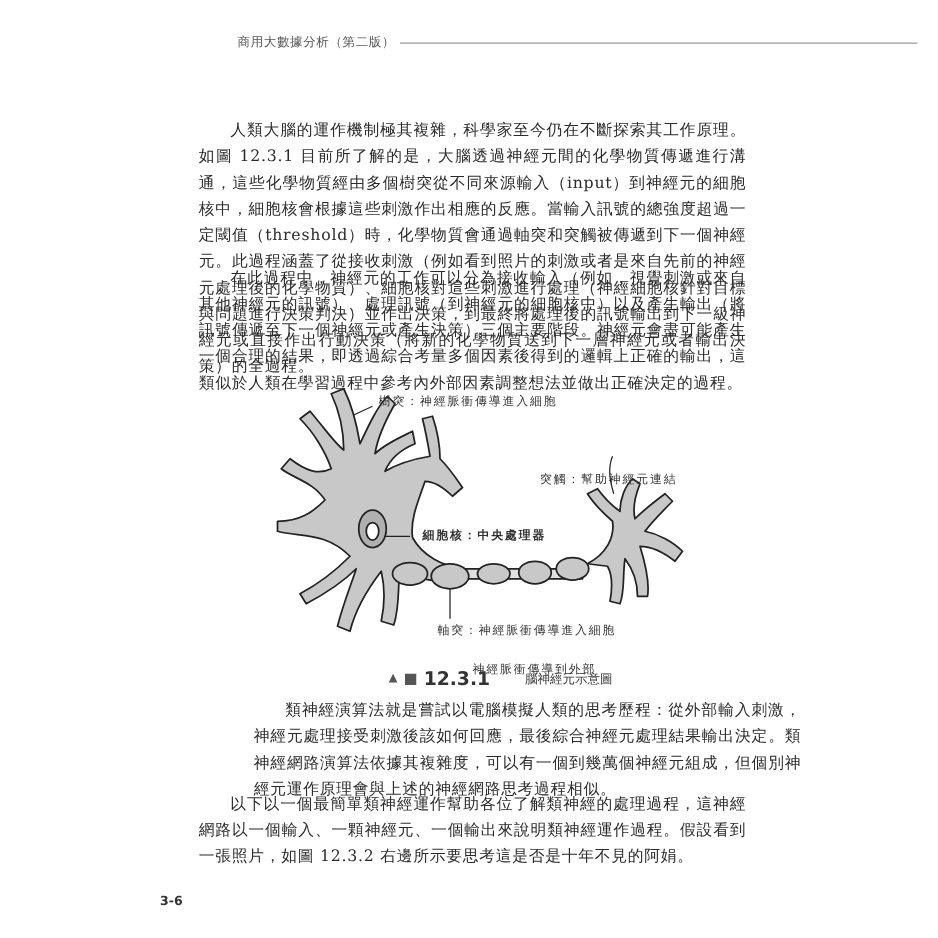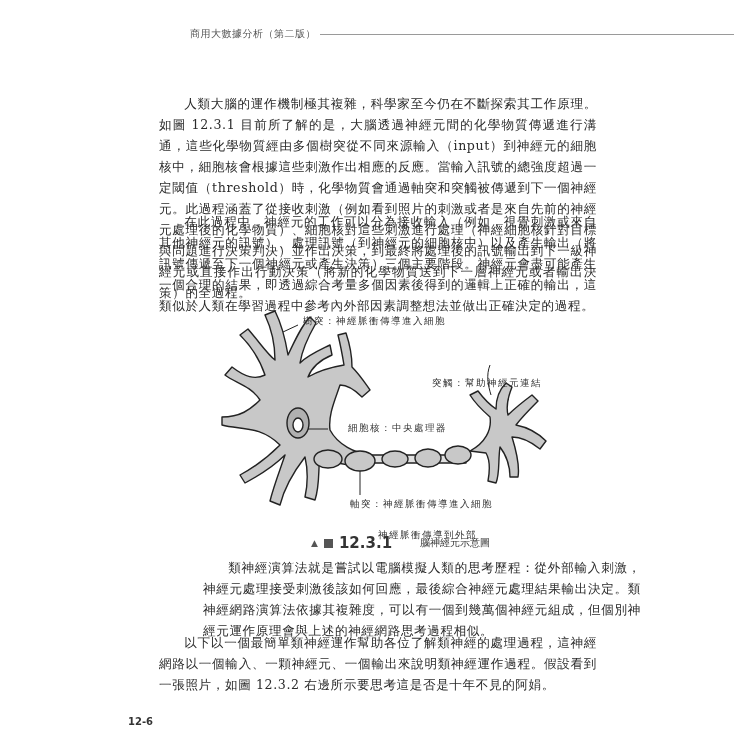--- a/index.html
+++ b/index.html
@@ -61,28 +61,28 @@
 
     <g stroke="#222" stroke-width="1" fill="none">
       <line x1="63" y1="27" x2="78" y2="20"></line>
       <line x1="88" y1="124" x2="108" y2="124"></line>
       <path d="M271,90 C268,80 266,70 270,60"></path>
       <line x1="140" y1="166" x2="140" y2="190"></line>
     </g>
   </svg>
   <span class="fig-label" style="left:83px; top:10px;">樹突：神經脈衝傳導進入細胞</span>
   <span class="fig-label" style="left:212px; top:72px;">突觸：幫助神經元連結</span>
-  <span class="fig-label" style="left:128px; top:117px;">細胞核：中央處理器</span>
+  <span class="fig-label" style="left:118px; top:117px;font-weight:bold;">細胞核：中央處理器</span>
   <span class="fig-label" style="left:130px; top:193px;">軸突：神經脈衝傳導進入細胞</span>
   <span class="fig-label" style="left:158px; top:224px;">神經脈衝傳導到外部</span>
 </div>
 
 <div class="caption">
   <span class="tri">▲</span>
   <span class="sq"></span>
   <span class="num">12.3.1</span>
   <span class="ttl">腦神經元示意圖</span>
 </div>
 
 <p class="para p3">類神經演算法就是嘗試以電腦模擬人類的思考歷程：從外部輸入刺激，神經元處理接受刺激後該如何回應，最後綜合神經元處理結果輸出決定。類神經網路演算法依據其複雜度，可以有一個到幾萬個神經元組成，但個別神經元運作原理會與上述的神經網路思考過程相似。</p>
 <p class="para p4">以下以一個最簡單類神經運作幫助各位了解類神經的處理過程，這神經網路以一個輸入、一顆神經元、一個輸出來說明類神經運作過程。假設看到一張照片，如圖 12.3.2 右邊所示要思考這是否是十年不見的阿娟。</p>
 
-<div class="page-num">12-6</div>
+<div class="page-num">3-6</div>
 
 </body></html>

